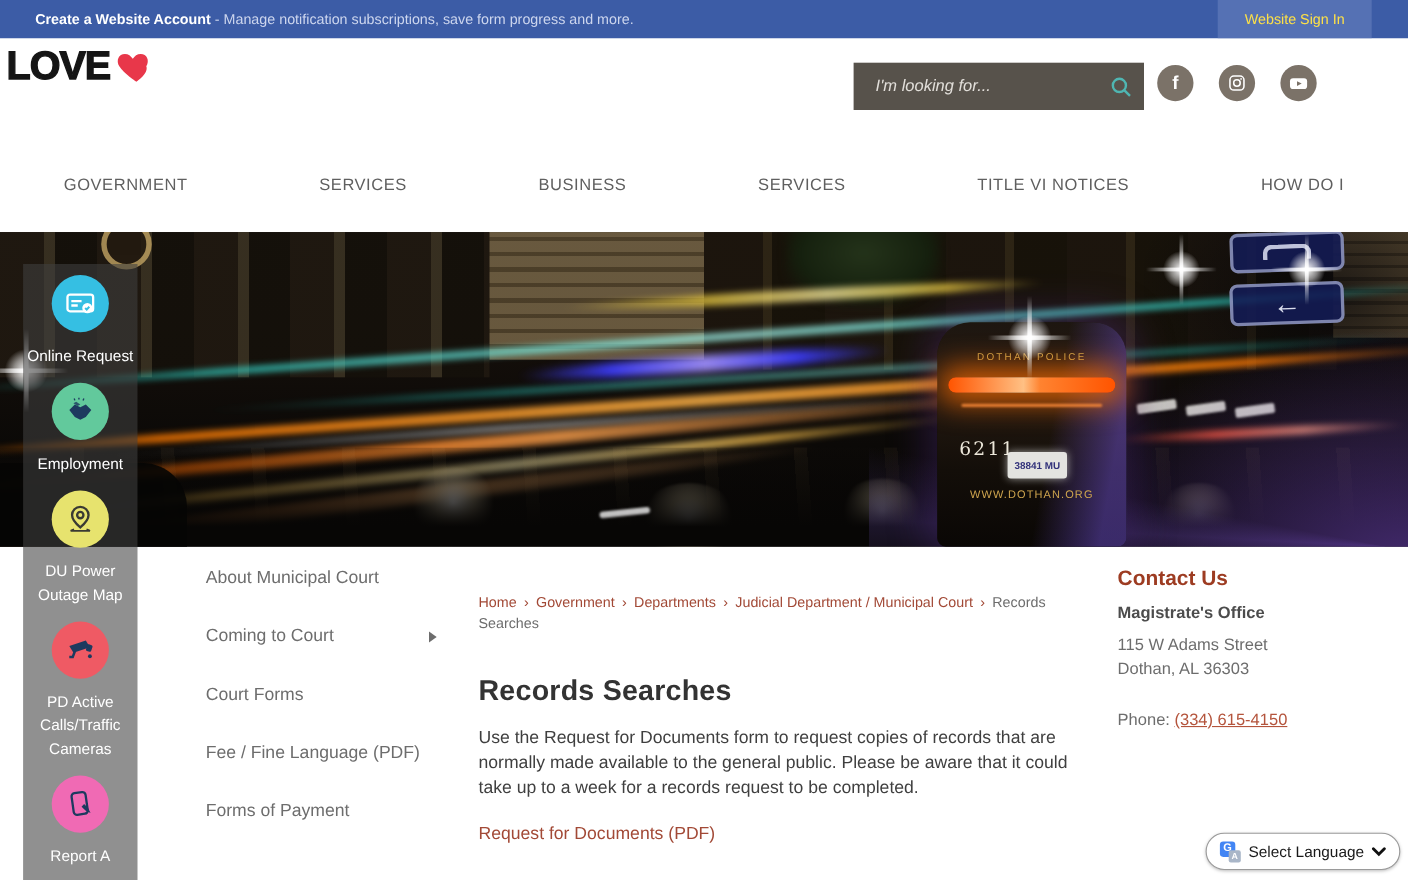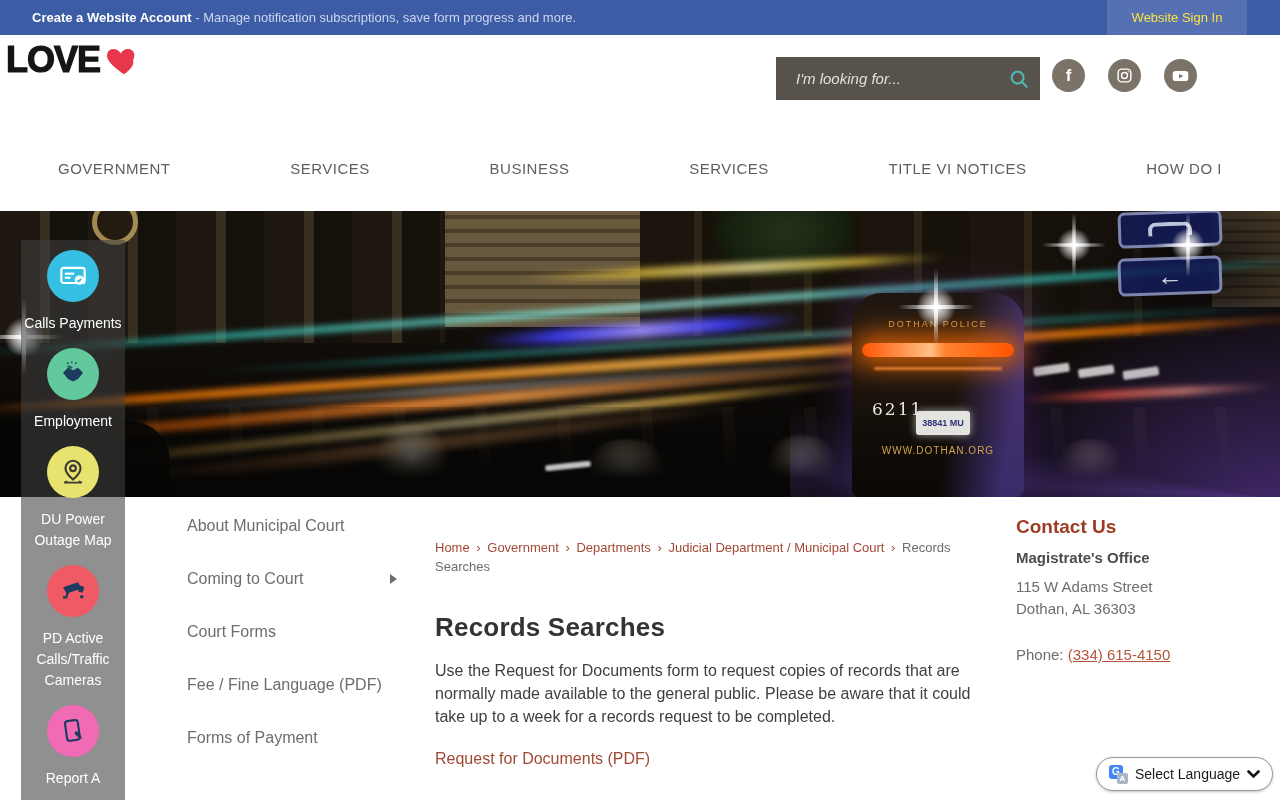--- a/index.html
+++ b/index.html
@@ -274,21 +274,21 @@
     <div class="ql">
       <div class="ql-circle c-blue">
         <svg width="28" height="28" viewBox="0 0 24 24" fill="none" stroke="#ffffff" stroke-width="1.8">
             <rect x="2" y="5" width="20" height="13" rx="2"></rect>
             <line x1="5" y1="10" x2="13" y2="10"></line>
             <line x1="5" y1="13.5" x2="10" y2="13.5"></line>
             <circle cx="17.5" cy="15.5" r="4" fill="#ffffff" stroke="none"></circle>
             <path d="M15.8 15.5l1.2 1.2 2-2.2" stroke="#35bfe3" stroke-width="1.6"></path>
           </svg>
       </div>
-      <div class="ql-label">Calls Payments</div>
+      <div class="ql-label">Online Request</div>
     </div>
     <div class="ql">
       <div class="ql-circle c-green">
         <svg width="30" height="30" viewBox="0 0 24 24" fill="#1d3a5f">
             <path d="M4 11l4-4 4 2 4-2 4 4-4 5-4 2-4-2z"></path>
             <path d="M7 6l2-1 3 2-2 1z" opacity=".8"></path>
             <g stroke="#1d3a5f" stroke-width="1">
               <line x1="8" y1="4" x2="7.6" y2="2.6"></line>
               <line x1="11" y1="3.4" x2="11" y2="2"></line>
               <line x1="14" y1="4" x2="14.6" y2="2.6"></line>

